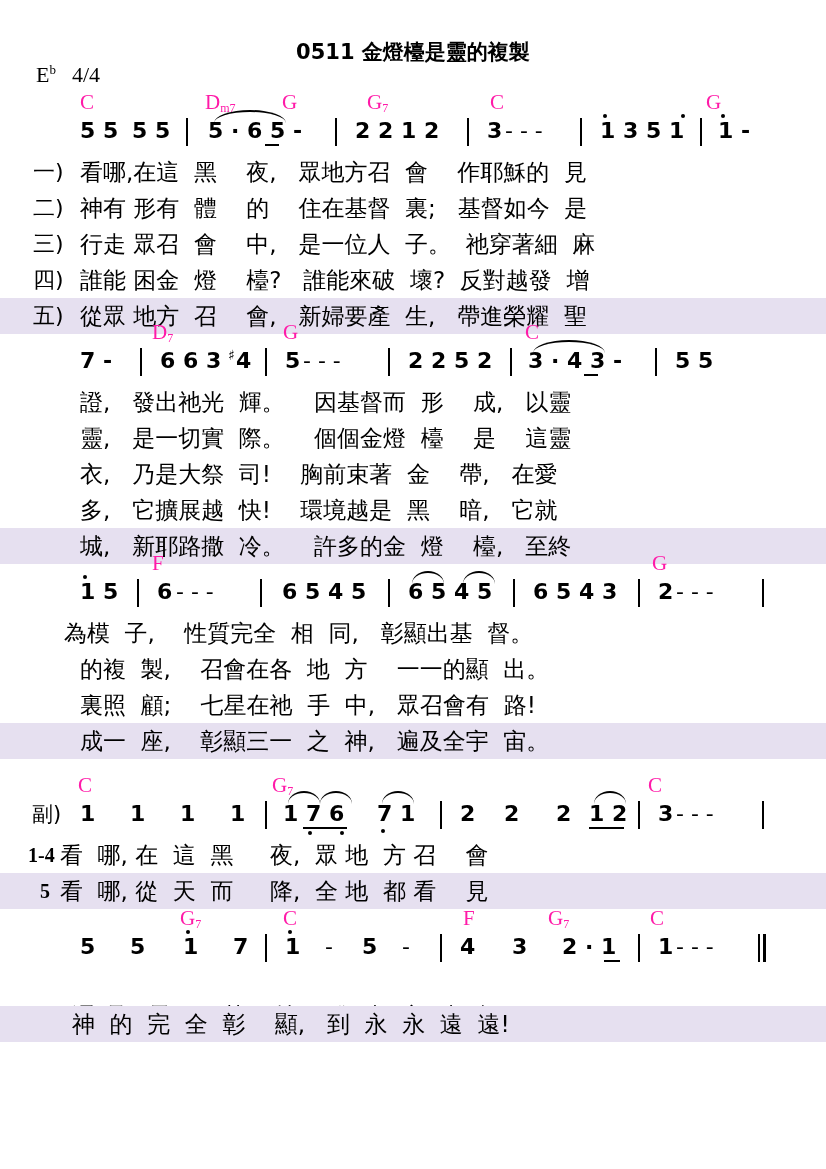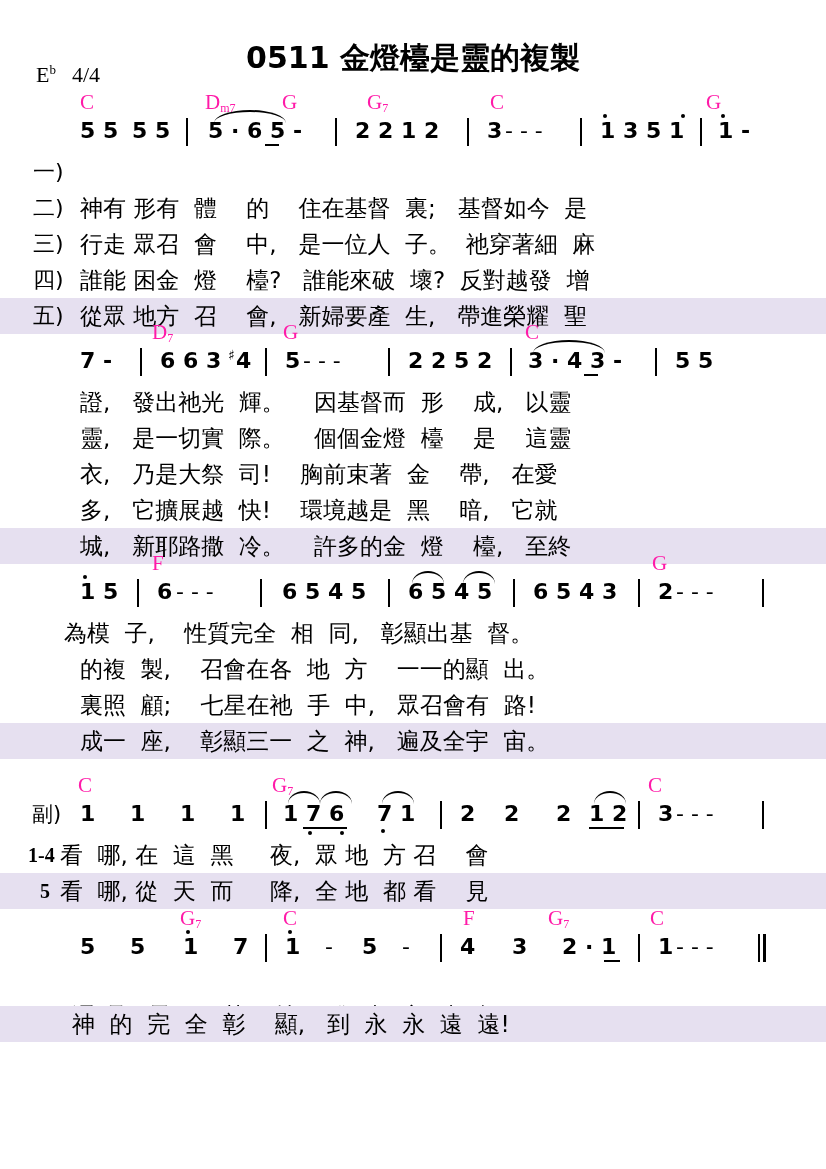--- a/index.html
+++ b/index.html
@@ -10,21 +10,21 @@
     position:relative;
     overflow:hidden;
   }
   .sheet{position:relative;width:826px;height:1169px;}
 
   
   .title{
     position:absolute;top:38px;left:0;width:826px;
     text-align:center;
     font-family:"DejaVu Sans", sans-serif;
-    font-size:30px;font-weight:bold;color:#000;
+    font-size:21px;font-weight:bold;color:#000;
     letter-spacing:0px;
   }
   .keysig{
     position:absolute;top:62px;left:36px;
     font-family:"Liberation Serif",serif;
     font-size:22px;color:#000;white-space:nowrap;
   }
   .keysig sup{font-size:13px;vertical-align:super;}
   .keysig .meter{margin-left:16px;}
 
@@ -114,20 +114,21 @@
       <span class="nt" style="left:600px;">1 3 5 1</span>
       <div class="dotup" style="left:603px;top:-2px;"></div>
       <div class="dotup" style="left:681px;top:-2px;"></div>
       <div class="bar" style="left:700px;"></div>
       <span class="nt" style="left:718px;">1 -</span>
       <div class="dotup" style="left:721px;top:-2px;"></div>
     </div>
 
     <div class="lyricline">
       <span class="ly numlbl" style="left:33px;">一)</span>
+      <span class="ly" style="left:80px;">看哪,在這  黑    夜,   眾地方召  會    作耶穌的  見</span>
     </div>
     <div class="lyricline">
       <span class="ly numlbl" style="left:33px;">二)</span>
       <span class="ly" style="left:80px;">神有 形有  體    的    住在基督  裏;   基督如今  是</span>
     </div>
     <div class="lyricline">
       <span class="ly numlbl" style="left:33px;">三)</span>
       <span class="ly" style="left:80px;">行走 眾召  會    中,   是一位人  子。  祂穿著細  麻</span>
     </div>
     <div class="lyricline">

